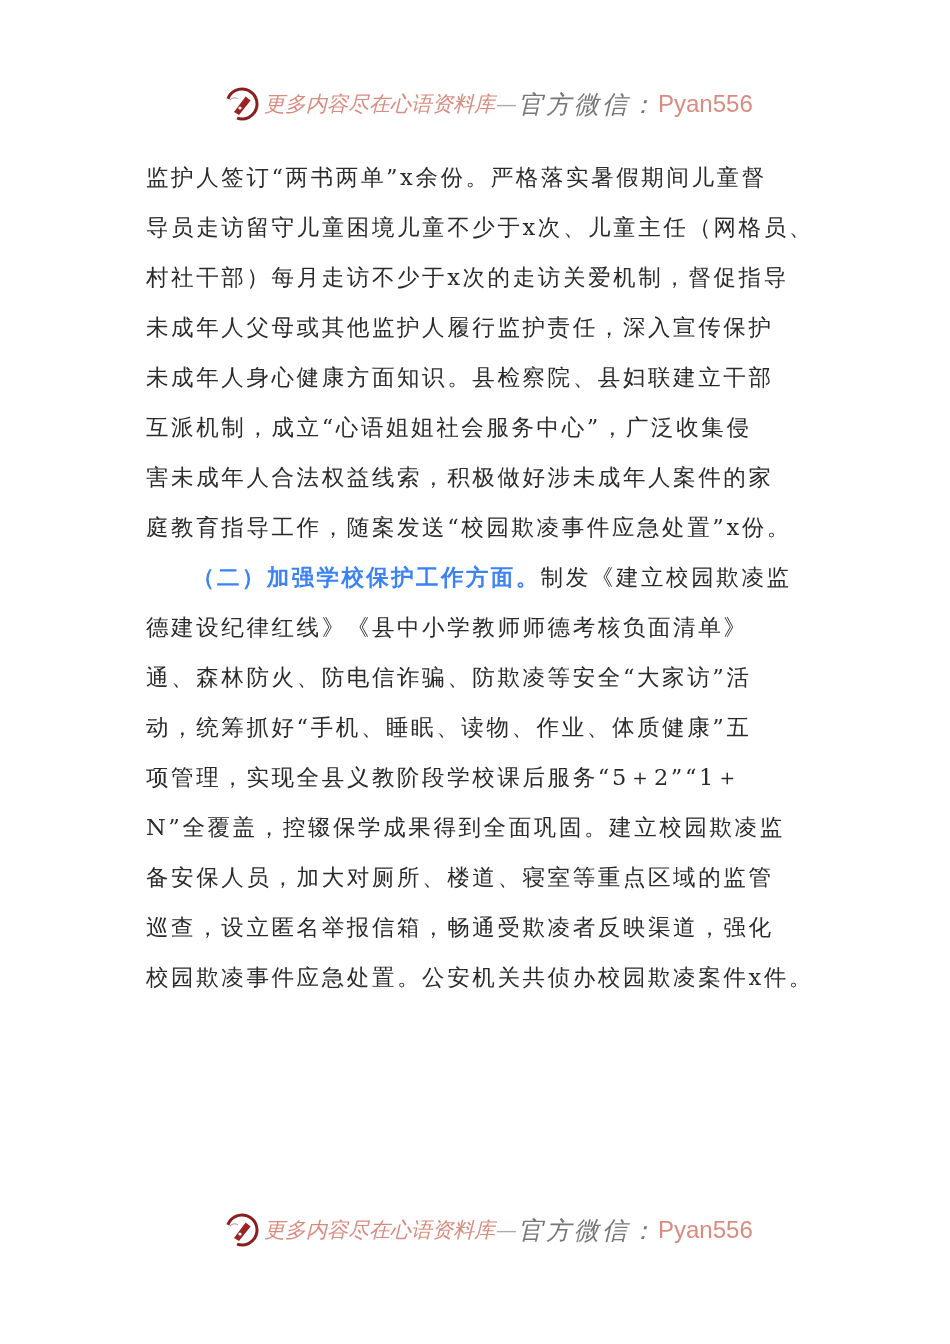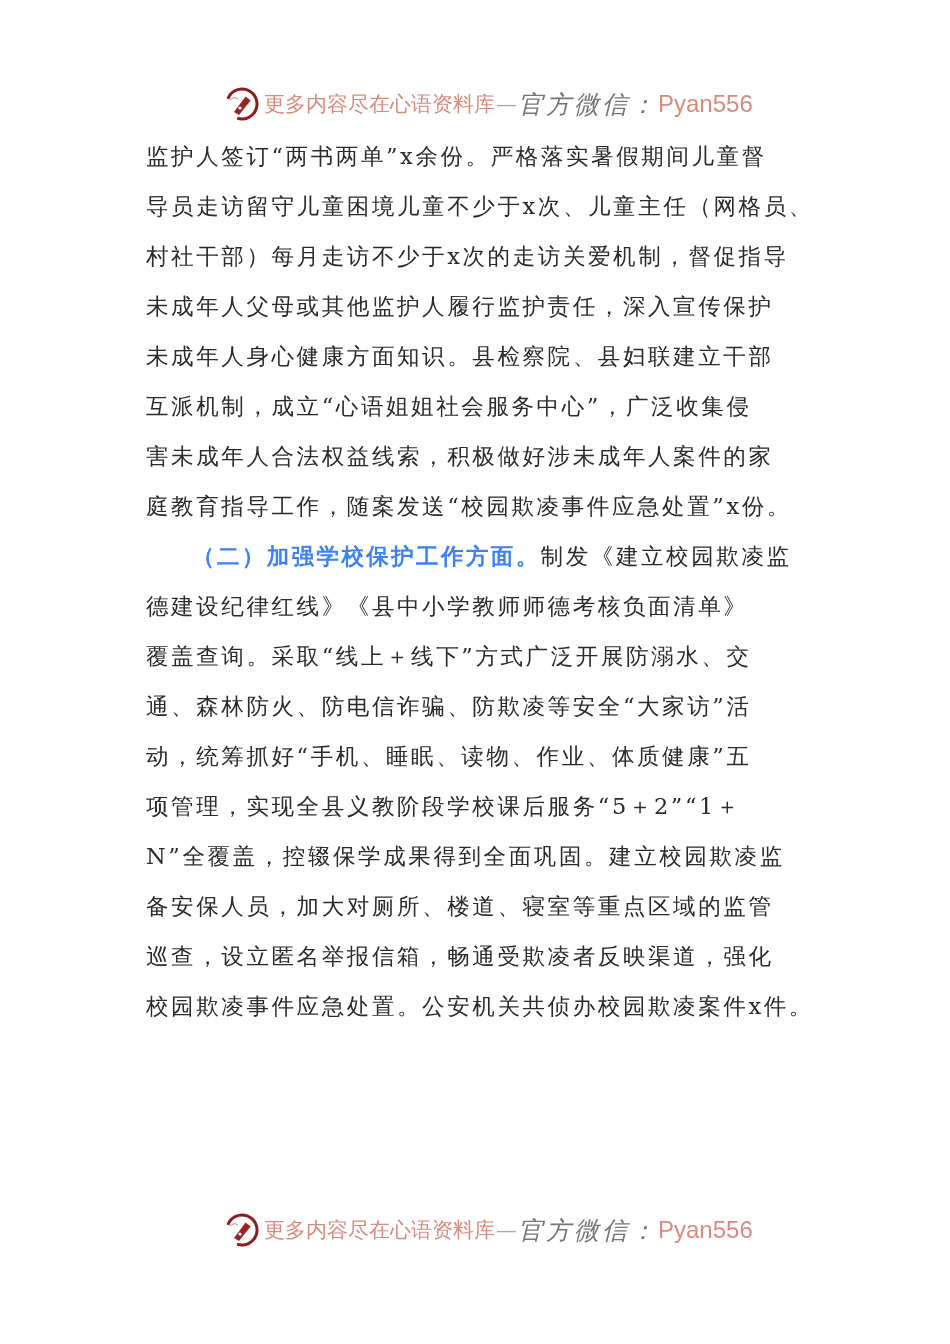--- a/index.html
+++ b/index.html
@@ -30,20 +30,21 @@
       width: 36px;
       height: 36px;
       margin-right: 4px;
       flex: 0 0 36px;
     }
     .wm-main {
       color: #d98b7f;
       font-size: 21px;
       font-family: "DejaVu Serif", "Liberation Serif", serif;
       letter-spacing: 0px;
+      font-style: italic;
     }
     .wm-dash {
       color: #b0a8a8;
       font-size: 21px;
       margin: 0 1px;
     }
     .wm-label {
       color: #777777;
       font-size: 25px;
       font-style: italic;
@@ -51,21 +52,21 @@
       font-family: "DejaVu Serif", "Liberation Serif", serif;
     }
     .wm-id {
       color: #d98b7f;
       font-size: 24px;
       font-family: "Liberation Sans", "DejaVu Sans", sans-serif;
     }
     .content {
       position: absolute;
       left: 146px;
-      top: 131px;
+      top: 152px;
       width: 664px;
     }
     .line {
       height: 50px;
       line-height: 50px;
       font-size: 22.5px;
       letter-spacing: 2.6px;
       white-space: nowrap;
       color: #2b2b2b;
     }
@@ -101,21 +102,20 @@
   <div class="line">未成年人身心健康方面知识。县检察院、县妇联建立干部</div>
   <div class="line">互派机制，成立“心语姐姐社会服务中心”，广泛收集侵</div>
   <div class="line">害未成年人合法权益线索，积极做好涉未成年人案件的家</div>
   <div class="line">庭教育指导工作，随案发送“校园欺凌事件应急处置”x份。</div>
 
   <div class="line indent">
     <span class="bold">（二）加强学校保护工作方面。</span><span>制发《建立校园欺凌监</span>
   </div>
 
   <div class="line">德建设纪律红线》《县中小学教师师德考核负面清单》</div>
-  <div class="line">覆盖查询。采取“线上＋线下”方式广泛开展防溺水、交</div>
   <div class="line">通、森林防火、防电信诈骗、防欺凌等安全“大家访”活</div>
   <div class="line">动，统筹抓好“手机、睡眠、读物、作业、体质健康”五</div>
   <div class="line">项管理，实现全县义教阶段学校课后服务“5＋2”“1＋</div>
   <div class="line">N”全覆盖，控辍保学成果得到全面巩固。建立校园欺凌监</div>
   <div class="line">备安保人员，加大对厕所、楼道、寝室等重点区域的监管</div>
   <div class="line">巡查，设立匿名举报信箱，畅通受欺凌者反映渠道，强化</div>
   <div class="line">校园欺凌事件应急处置。公安机关共侦办校园欺凌案件x件。</div>
 </div>
 
 <div class="watermark bottom">

